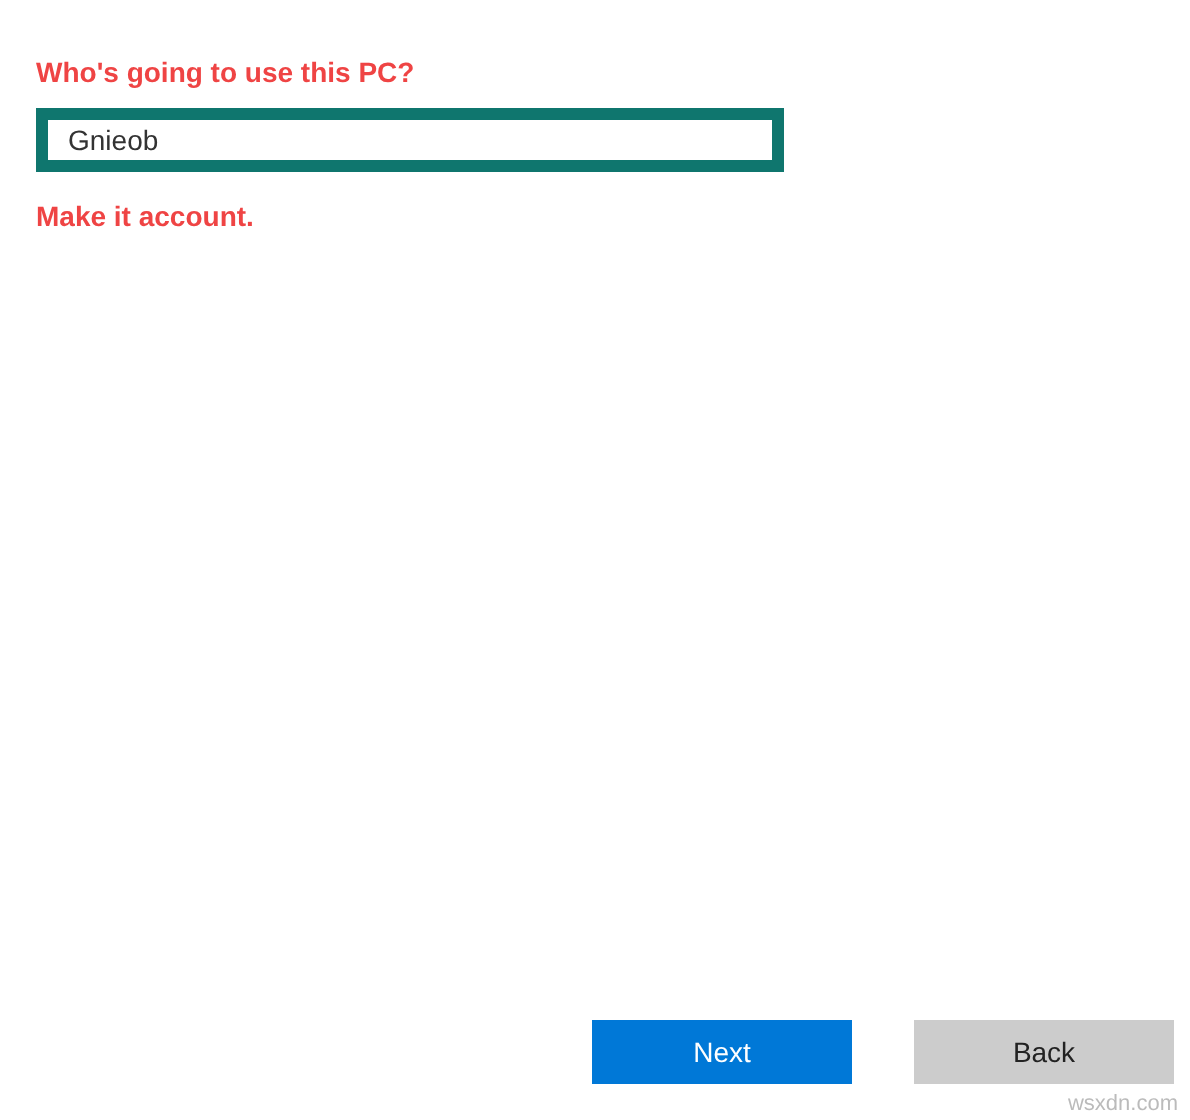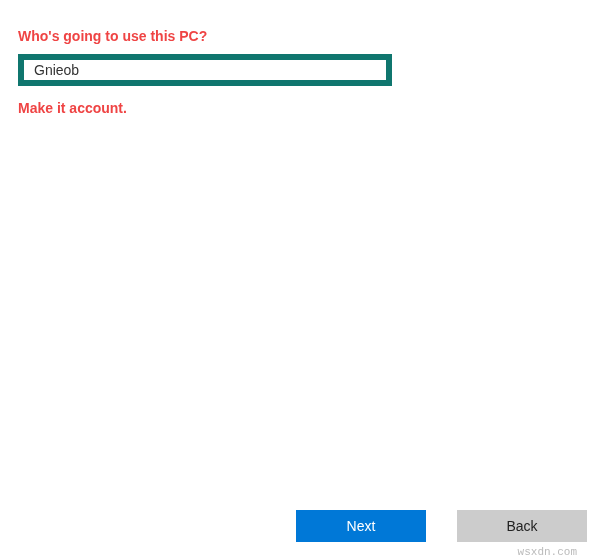--- a/index.html
+++ b/index.html
@@ -80,24 +80,24 @@
       background: #0078D7;
       color: #fff;
     }
     .btn-secondary {
       background: #cccccc;
       color: #222;
     }
     .watermark {
       position: absolute;
       bottom: 2px;
-      right: 18px;
+      right: 6px;
       font-size: 11px;
       color: #bbb;
-      font-family: Liberation Mono, monospace;
+      font-family: Liberation Sans, sans-serif;
     }
   </style>
 </head>
 <body>
 
 <div class="container">
 
   <div class="section-label">Who's going to use this PC?</div>
   <input type="text" class="input" value="Gnieob" style="">
 

